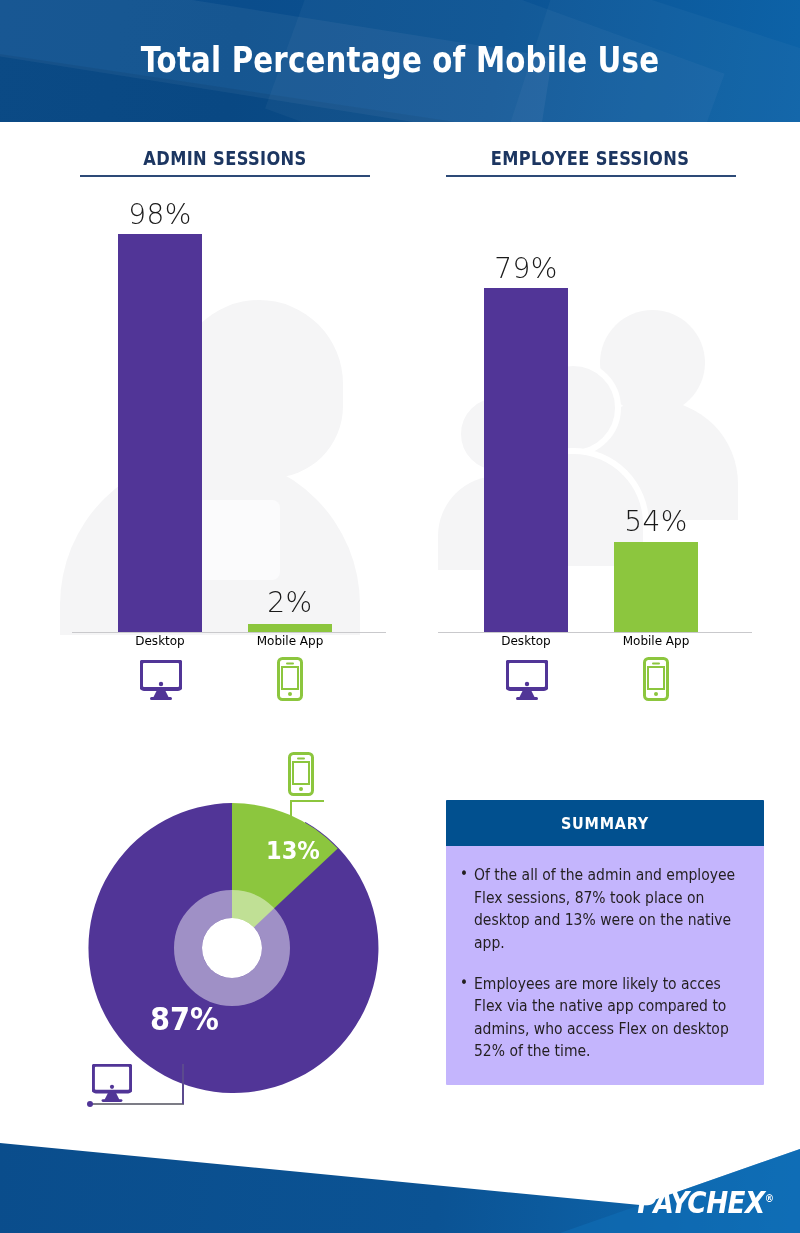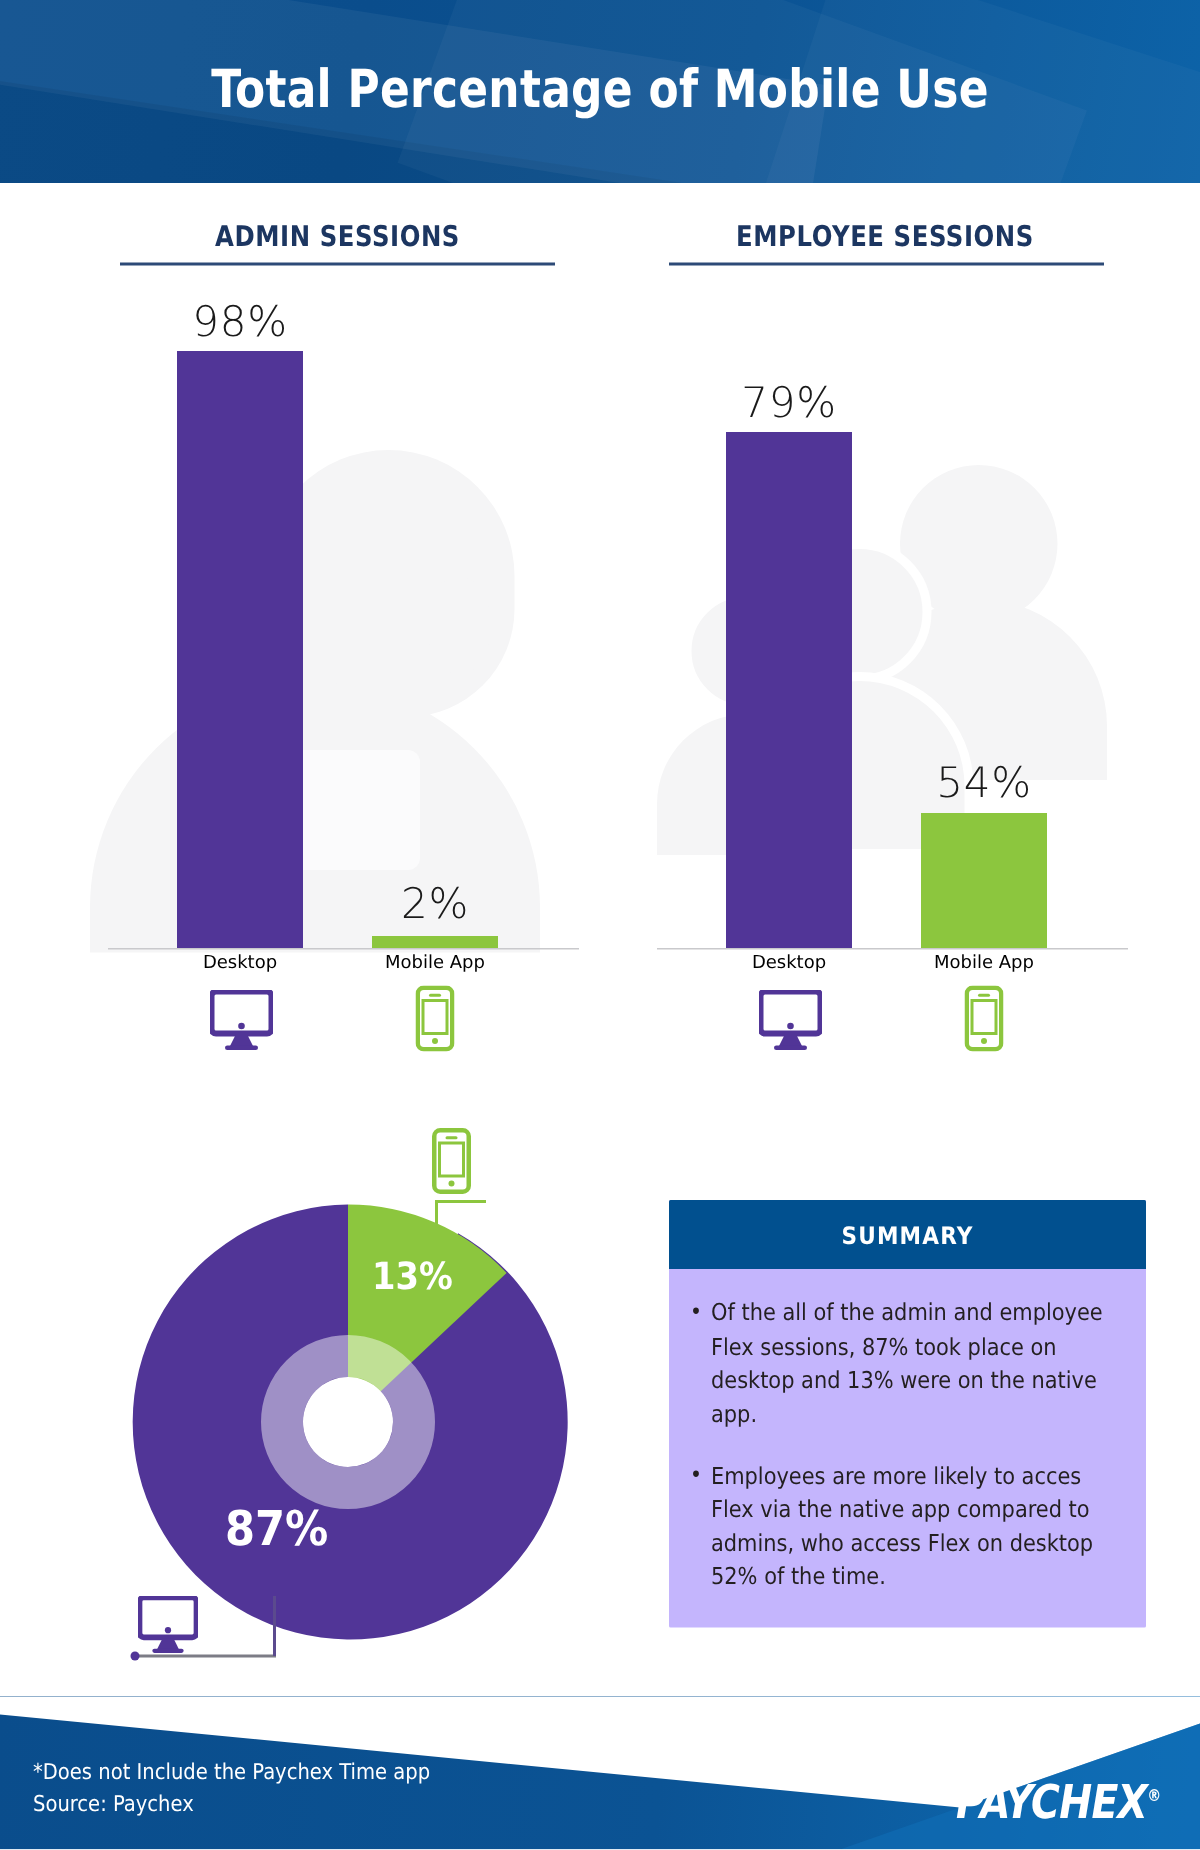--- a/index.html
+++ b/index.html
@@ -333,21 +333,21 @@
 
       <path d="M 150 150 L 150 5 A 145 145 0 0 1 255.7 50.6 Z" fill="#8cc63e"></path>
 
       <circle cx="150" cy="150" r="44" fill="none" stroke="#ffffff" stroke-opacity="0.45" stroke-width="28"></circle>
 
       <circle cx="150" cy="150" r="30" fill="#ffffff"></circle>
     </svg>
   </div>
 
   <div class="pie-label big" style="left:150px; top:1000px;">87%</div>
-  <div class="pie-label small" style="left:248px; top:836px;">13%</div>
+  <div class="pie-label small" style="left:266px; top:836px;">13%</div>
 
   <div class="icon-wrap" style="left:288px; top:752px;">
     <svg width="26" height="44" viewBox="0 0 26 44">
       <rect x="1.5" y="1.5" width="23" height="41" rx="4" ry="4" fill="none" stroke="#8cc63e" stroke-width="3"></rect>
       <rect x="9" y="5.5" width="8" height="2" rx="1" fill="#8cc63e"></rect>
       <rect x="5" y="10" width="16" height="22" fill="none" stroke="#8cc63e" stroke-width="2"></rect>
       <circle cx="13" cy="37" r="2" fill="#8cc63e"></circle>
     </svg>
   </div>
   <div class="leader leader-h" style="left:290px; top:800px; width:34px;"></div>
@@ -378,19 +378,15 @@
       </div>
     </div>
   </div>
 
   <div class="footer">
     <svg class="footer-wedge" viewBox="0 0 800 102" preserveAspectRatio="none">
       <polygon points="0,0 800,0 800,18 640,74 0,12" fill="#ffffff"></polygon>
       <polygon points="640,74 800,18 800,102 560,102" fill="#1070b8" opacity="0.55"></polygon>
     </svg>
   </div>
-  <div class="footer-note">
-    <div>*Does not Include the Paychex Time app</div>
-    <div>Source: Paychex</div>
-  </div>
   <div class="logo"><span>PAYCHEX</span><span class="logo-tm">®</span></div>
 
 </div>
 
 </body></html>

